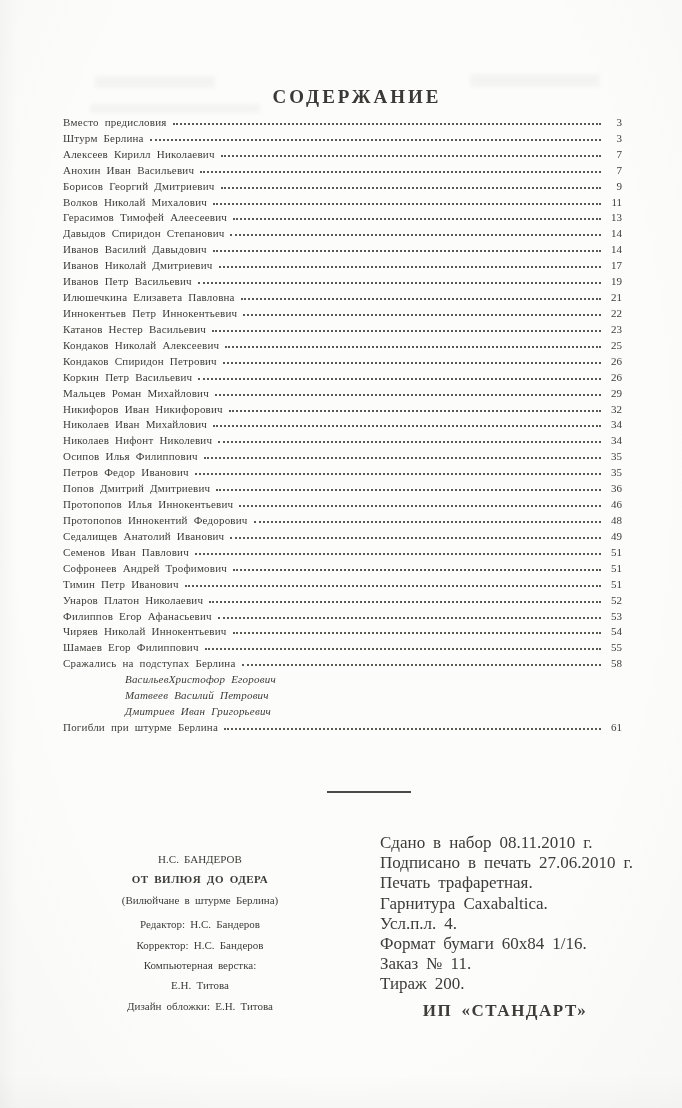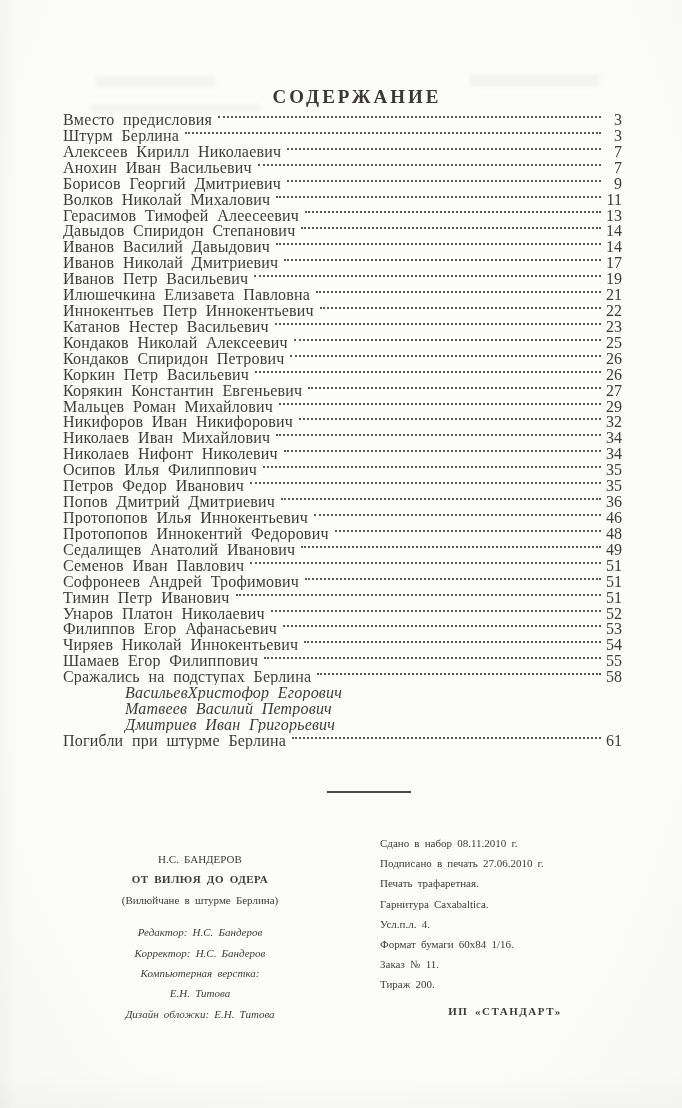--- a/index.html
+++ b/index.html
@@ -48,23 +48,23 @@
   }
 
   .toc {
     position: absolute;
     top: 112px;
     left: 63px;
     width: 559px;
   }
   .toc-row {
     display: flex;
-    align-items: center;
+    align-items: flex-end;
     height: 15.93px;
-    font-size: 16px;
+    font-size: 11px;
     white-space: nowrap;
     overflow: hidden;
   }
   .toc-label {
     word-spacing: 0.28em;
     letter-spacing: 0.2px;
   }
   .toc-leader {
     flex: 1 1 auto;
     min-width: 12px;
@@ -95,28 +95,28 @@
     top: 849px;
     left: 40px;
     width: 320px;
     text-align: center;
     font-size: 11px;
     line-height: 20.4px;
     word-spacing: 0.22em;
     white-space: nowrap;
   }
   .book-title { font-weight: bold; letter-spacing: 0.5px; }
-  .credits { margin-top: 12px; font-style: italic; }
+  .credits { margin-top: 4px; }
 
   .colophon-right {
     position: absolute;
     top: 833px;
     left: 380px;
     width: 292px;
-    font-size: 11px;
+    font-size: 17px;
     line-height: 20.2px;
     word-spacing: 0.22em;
     white-space: nowrap;
   }
   .publisher {
     margin-top: 6px;
     width: 250px;
     text-align: center;
     font-weight: bold;
     letter-spacing: 1.5px;
@@ -211,25 +211,20 @@
   </div>
       <div class="toc-row">
     <span class="toc-label">Кондаков Спиридон Петрович</span>
     <span class="toc-leader"></span>
     <span class="toc-page">26</span>
   </div>
       <div class="toc-row">
     <span class="toc-label">Коркин Петр Васильевич</span>
     <span class="toc-leader"></span>
     <span class="toc-page">26</span>
-  </div>
-      <div class="toc-row">
-    <span class="toc-label">Корякин Константин Евгеньевич</span>
-    <span class="toc-leader"></span>
-    <span class="toc-page">27</span>
   </div>
       <div class="toc-row">
     <span class="toc-label">Мальцев Роман Михайлович</span>
     <span class="toc-leader"></span>
     <span class="toc-page">29</span>
   </div>
       <div class="toc-row">
     <span class="toc-label">Никифоров Иван Никифорович</span>
     <span class="toc-leader"></span>
     <span class="toc-page">32</span>

